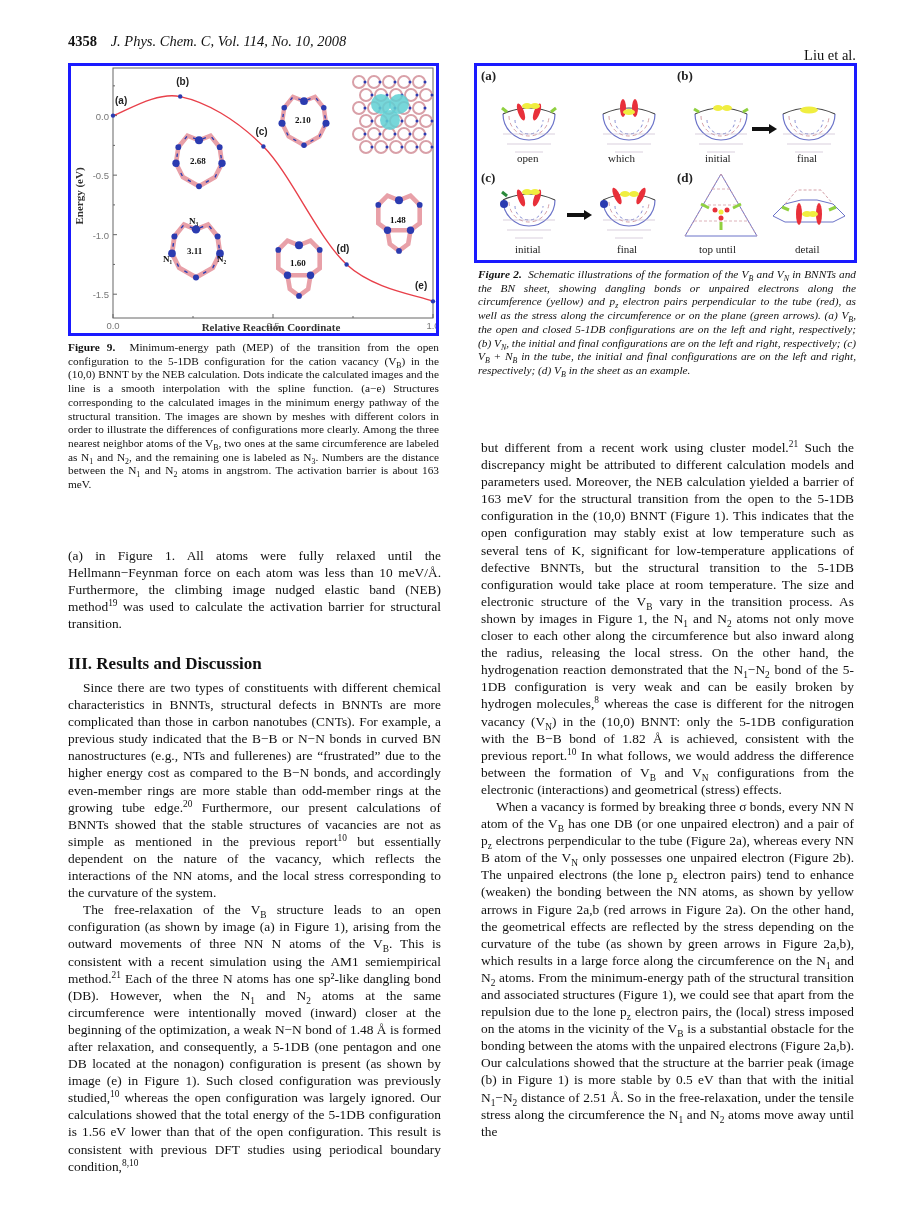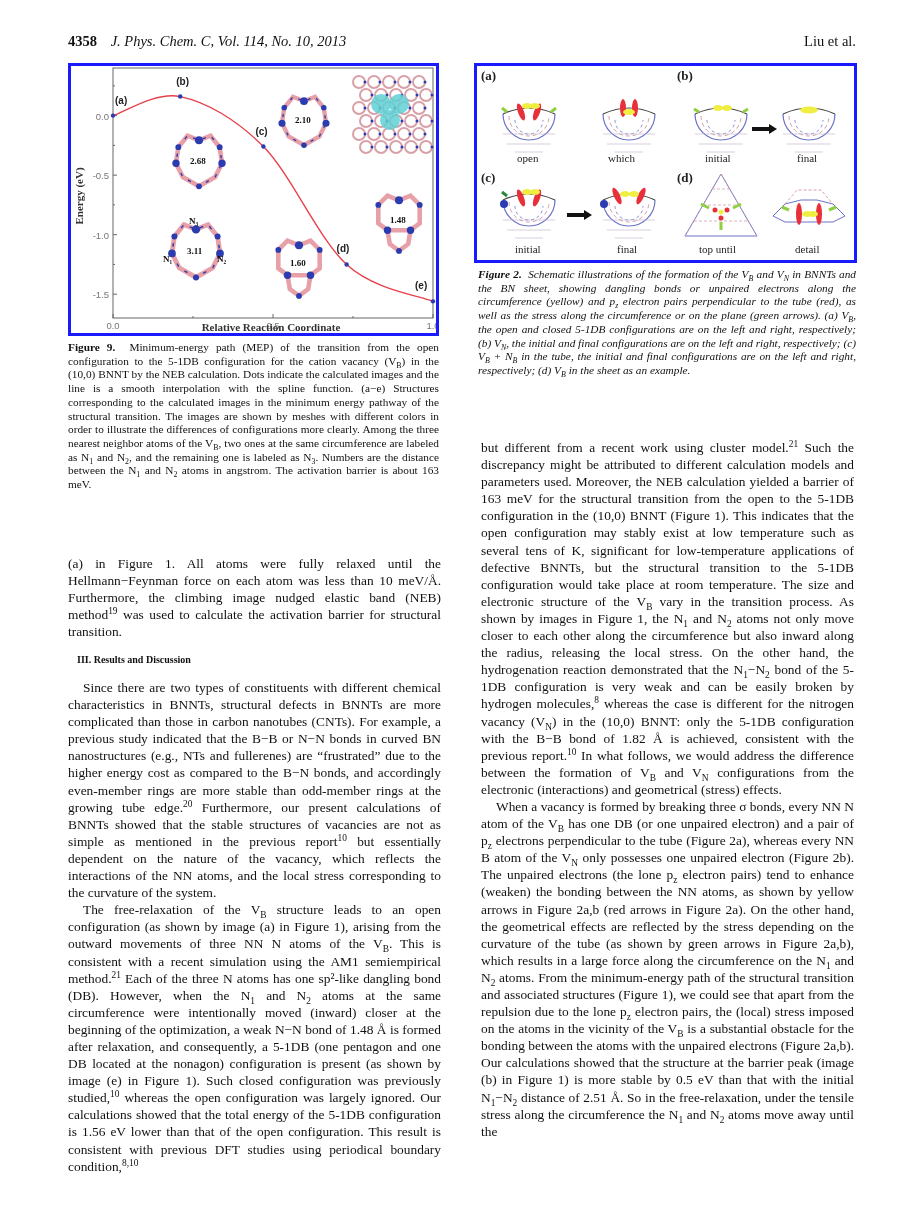--- a/index.html
+++ b/index.html
@@ -2,49 +2,49 @@
 <html><head>
 <meta charset="utf-8">
 <style>
   html, body { margin: 0; padding: 0; background: #ffffff; }
   body { width: 916px; height: 1218px; position: relative; overflow: hidden;
          font-family: "Liberation Serif", "DejaVu Serif", serif; color: #111; }
   .abs { position: absolute; }
   .header-left { left: 68px; top: 33px; font-size: 14.5px; }
   .header-left .pg { font-weight: bold; margin-right: 10px; }
   .header-left .jr { font-style: italic; }
-  .header-right { right: 60px; top: 33px; font-size: 14.5px; }
+  .header-right { right: 60px; top: 47px; font-size: 14.5px; }
 
   .figbox { position: absolute; border: 3px solid #1a1aff; background: #fff; box-sizing: border-box; }
   #fig1 { left: 68px; top: 63px; width: 371px; height: 273px; }
   #fig2 { left: 474px; top: 63px; width: 383px; height: 200px; }
 
   .caption { position: absolute; font-size: 11.3px; line-height: 13.7px; text-align: justify; }
   .caption b { font-weight: bold; }
   #cap1 { left: 68px; top: 341px; width: 371px; }
   #cap2 { left: 478px; top: 268px; width: 378px; font-style: italic; }
 
   .col { position: absolute; font-size: 13.4px; line-height: 17.1px; text-align: justify; }
   .col p { margin: 0; }
   .col p.ind { text-indent: 15px; }
-  #colL1 { left: 68px; top: 547px; width: 373px; margin-top: 8px; }
-  #heading { left: 68px; top: 654px; font-size: 10px; font-weight: bold; margin-left: 9px; }
+  #colL1 { left: 68px; top: 547px; width: 373px; }
+  #heading { left: 68px; top: 654px; font-size: 17px; font-weight: bold; }
   #colL2 { left: 68px; top: 679px; width: 373px; }
   #colR { left: 481px; top: 439px; width: 373px; }
   sub, sup { font-size: 70%; line-height: 0; }
 
   .f2label { position: absolute; font-weight: normal; font-size: 11px; color: #222; }
   .f2panel { position: absolute; font-weight: bold; font-size: 13px; color: #222; }
 </style>
 </head>
 <body>
 
 <div class="abs header-left">
   <span class="pg">4358</span>
-  <span class="jr">J. Phys. Chem. C, Vol. 114, No. 10, 2013</span>
+  <span class="jr">J. Phys. Chem. C, Vol. 114, No. 10, 2008</span>
 </div>
 <div class="abs header-right">Liu et al.</div>
 
 <div class="figbox" id="fig1">
   <svg id="fig1svg" width="365" height="267" viewBox="0 0 365 267">
 
     <rect x="42" y="2" width="320" height="250" fill="none" stroke="#666" stroke-width="1"></rect>
     <g id="yticks">
         <line x1="42" x2="46" y1="49.61904761904765" y2="49.61904761904765" stroke="#666"></line>
         <text x="38" y="53.61904761904765" text-anchor="end" font-size="9.5" fill="#777" font-family="Liberation Sans, sans-serif">0.0</text>

